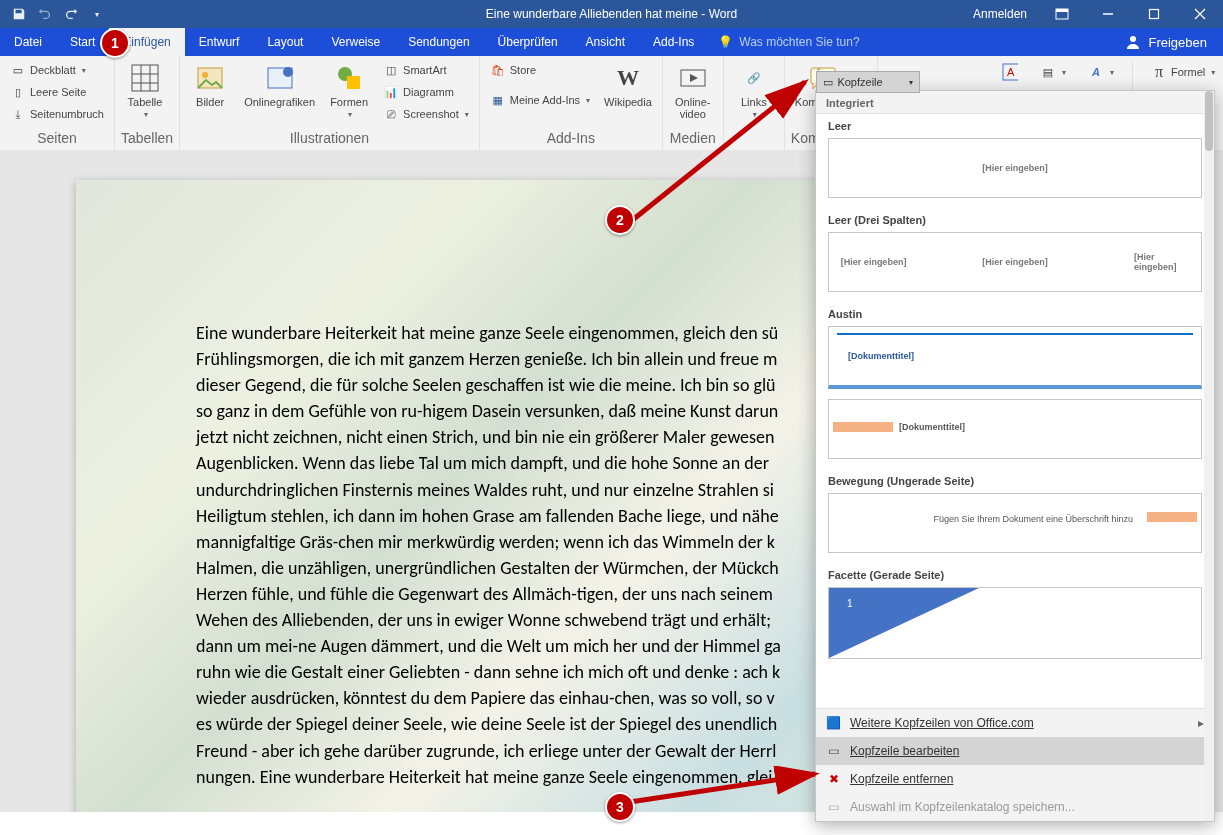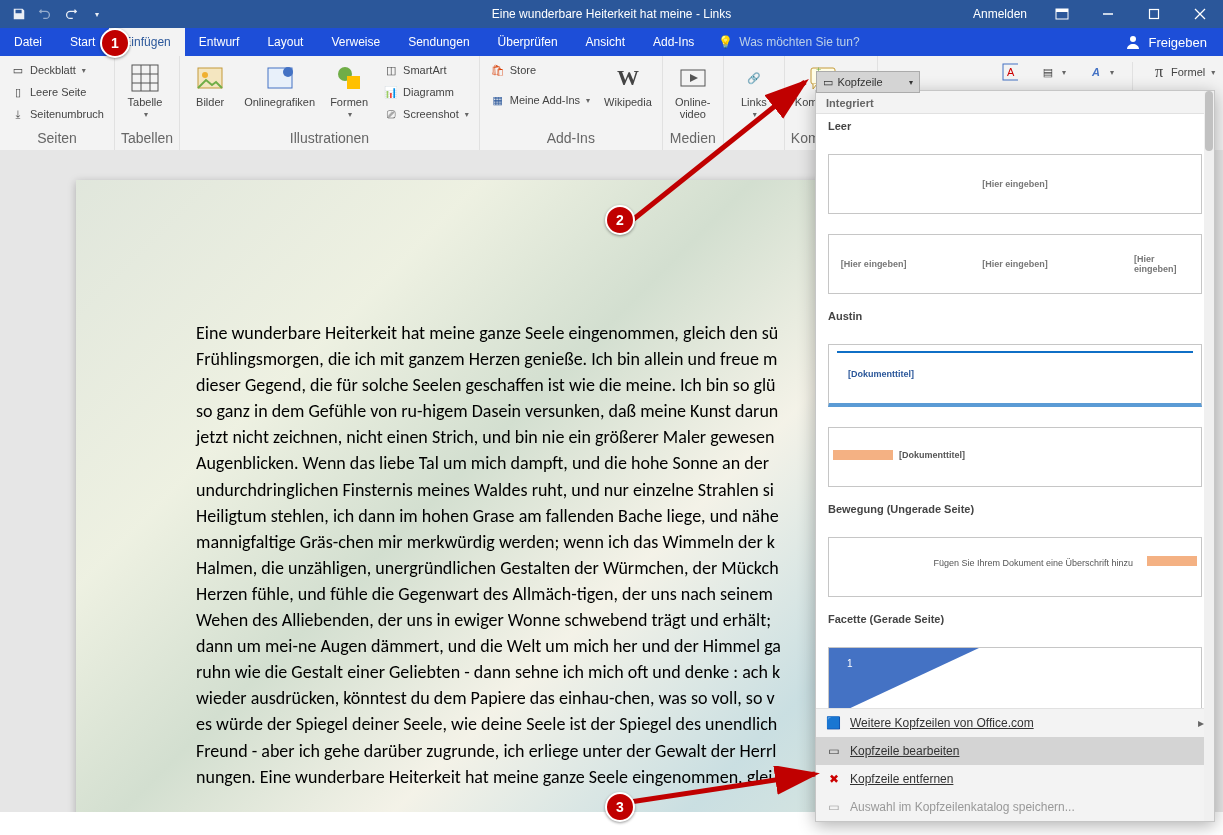--- a/index.html
+++ b/index.html
@@ -29,21 +29,21 @@
 .doc-area{position:absolute;top:150px;bottom:23px;left:0;right:0;background:#e6e6e6;overflow:hidden}
 .page{position:absolute;left:76px;top:30px;width:1060px;min-height:1200px;background:#fff;box-shadow:0 2px 8px rgba(0,0,0,.25)}
 .page-bg{position:absolute;inset:0;background:linear-gradient(135deg,#d6ded0 0%,#e8ecd8 18%,#c4d4c0 30%,#f0eee0 42%,#b8d4d8 55%,#d8e4d4 70%,#c8d0bc 85%,#d4dcc8 100%);opacity:.75}
 .page-text{position:relative;padding:140px 90px 40px 120px;font-family:"Calibri",Arial,sans-serif;font-size:18px;line-height:1.45;color:#000}
 .statusbar{position:absolute;bottom:0;left:0;right:0;height:23px;background:#f3f3f3;border-top:1px solid #d4d4d4;display:flex;align-items:center;padding:0 12px;font-size:11px;color:#555;gap:20px}
 .dropdown-panel{position:absolute;top:90px;left:815px;width:398px;height:730px;background:#fff;border:1px solid #c6c6c6;box-shadow:0 4px 16px rgba(0,0,0,.3);display:flex;flex-direction:column}
 .dd-header-btn{position:absolute;top:-20px;left:0;width:90px;height:20px;background:#d4d4d4;border:1px solid #ababab;display:flex;align-items:center;gap:4px;padding:0 6px;font-size:11px;color:#333}
 .dd-section-title{padding:6px 10px 4px;font-size:11px;color:#666;font-weight:600;background:#f3f3f3;border-bottom:1px solid #e1e1e1}
 .dd-scroll{flex:1;overflow-y:auto;padding:0 2px}
 .dd-item-title{padding:6px 10px 2px;font-size:11px;font-weight:600;color:#444}
-.dd-preview{margin:20px 10px 10px;border:1px solid #c6c6c6;background:#fff;height:58px;position:relative;overflow:hidden}
+.dd-preview{margin:4px 10px 10px;border:1px solid #c6c6c6;background:#fff;height:58px;position:relative;overflow:hidden}
 .dd-preview .ph{position:absolute;font-size:9px;color:#777;font-weight:600}
 .dd-preview .phc{left:50%;top:50%;transform:translate(-50%,-50%)}
 .dd-preview.three .ph:nth-child(1){left:12%;top:50%;transform:translate(-50%,-50%)}
 .dd-preview.three .ph:nth-child(2){left:50%;top:50%;transform:translate(-50%,-50%)}
 .dd-preview.three .ph:nth-child(3){left:88%;top:50%;transform:translate(-50%,-50%)}
 .dd-preview.austin{border-bottom:4px solid #5b9bd5}
 .dd-preview.austin .line{position:absolute;left:8px;right:8px;top:6px;height:2px;background:#0f6fc6}
 .dd-preview.austin .doc-title{position:absolute;left:14%;top:50%;transform:translate(-50%,-50%);font-size:9px;color:#2b579a;font-weight:600}
 .dd-preview.bew-g .bar{position:absolute;left:4px;top:22px;width:60px;height:10px;background:#f4b183}
 .dd-preview.bew-g .dt{position:absolute;left:70px;top:22px;font-size:9px;font-weight:600;color:#555}
@@ -81,21 +81,21 @@
             <path fill="none" stroke="#fff" stroke-width="1.5" d="M4 7l-2-2 2-2M2 5h7a4 4 0 010 8H6"></path>
           </svg>
         </div>
       <div class="qat-btn">
           <svg width="14" height="14" viewBox="0 0 16 16">
             <path fill="none" stroke="#fff" stroke-width="1.5" d="M12 7l2-2-2-2M14 5H7a4 4 0 000 8h3"></path>
           </svg>
         </div>
       <div class="qat-btn" style="font-size:8px">▾</div>
     </div>
-    <div class="titlebar-title">Eine wunderbare Heiterkeit hat meine - Links</div>
+    <div class="titlebar-title">Eine wunderbare Alliebenden hat meine - Word</div>
     <div class="titlebar-right">
       <div class="tr-btn">Anmelden</div>
       <div class="tr-icon">
           <svg width="14" height="12">
             <rect x="1" y="1" width="12" height="10" fill="none" stroke="#fff"></rect>
             <rect x="1" y="1" width="12" height="3" fill="#fff"></rect>
           </svg>
         </div>
       <div class="tr-icon">
           <svg width="12" height="12">
@@ -349,20 +349,21 @@
     </div>
     <div class="dd-section-title">Integriert</div>
     <div class="dd-scroll">
       <div>
         <div class="dd-item-title">Leer</div>
         <div class="dd-preview">
             <div class="ph phc">[Hier eingeben]</div>
           </div>
       </div>
       <div>
+        <div class="dd-item-title">Leer (Drei Spalten)</div>
         <div class="dd-preview three">
           <div class="ph">[Hier eingeben]</div>
           <div class="ph">[Hier eingeben]</div>
           <div class="ph">[Hier eingeben]</div>
         </div>
       </div>
       <div>
         <div class="dd-item-title">Austin</div>
         <div class="dd-preview austin">
           <div class="line"></div>

